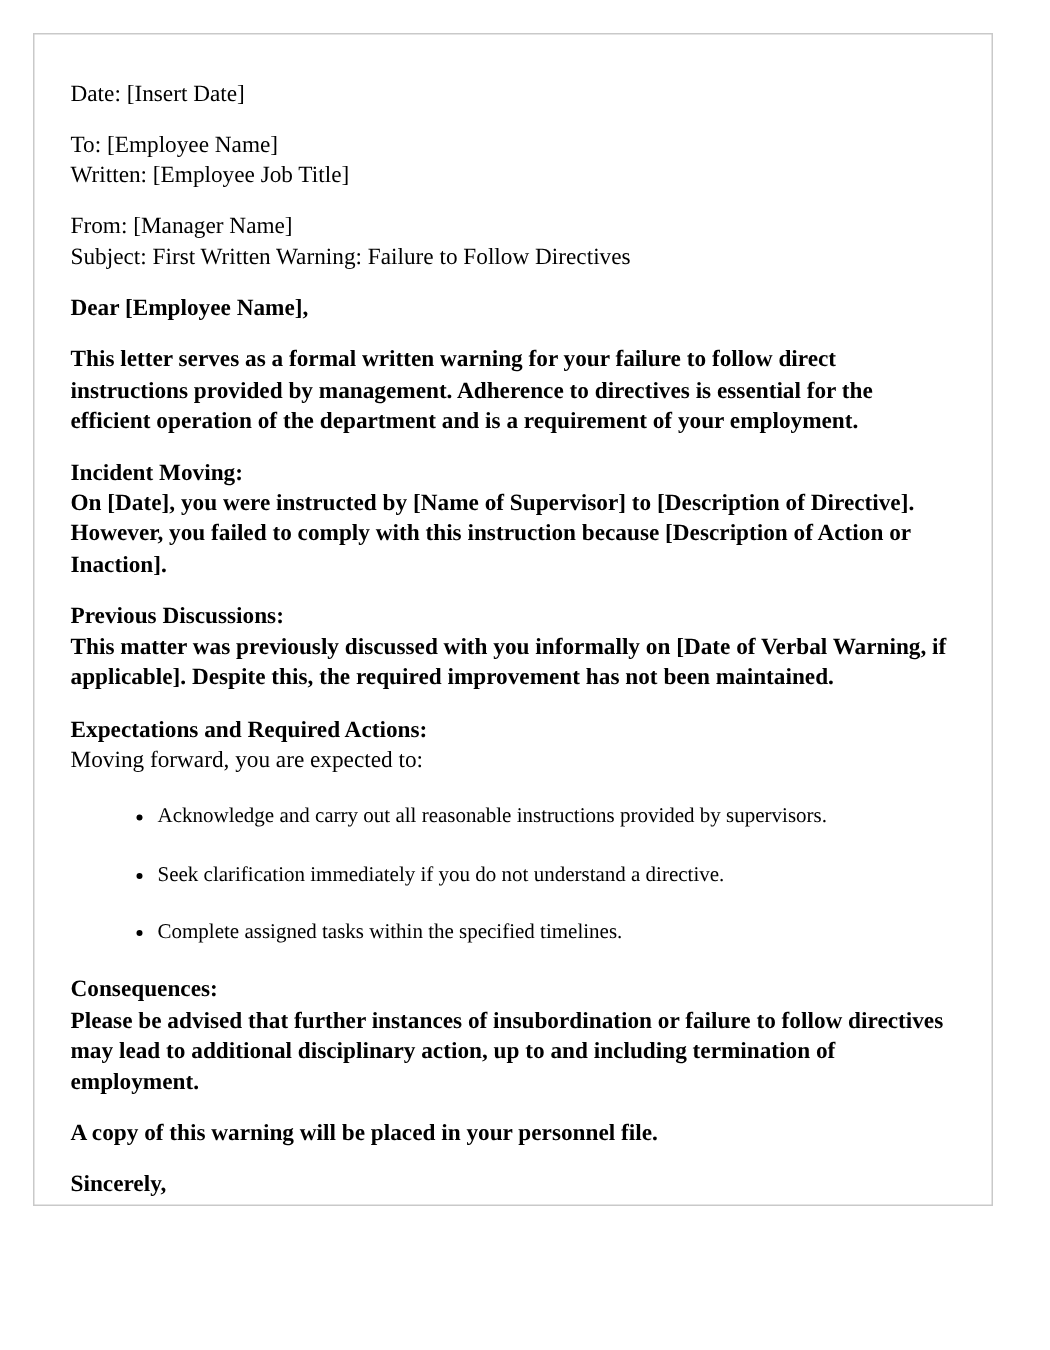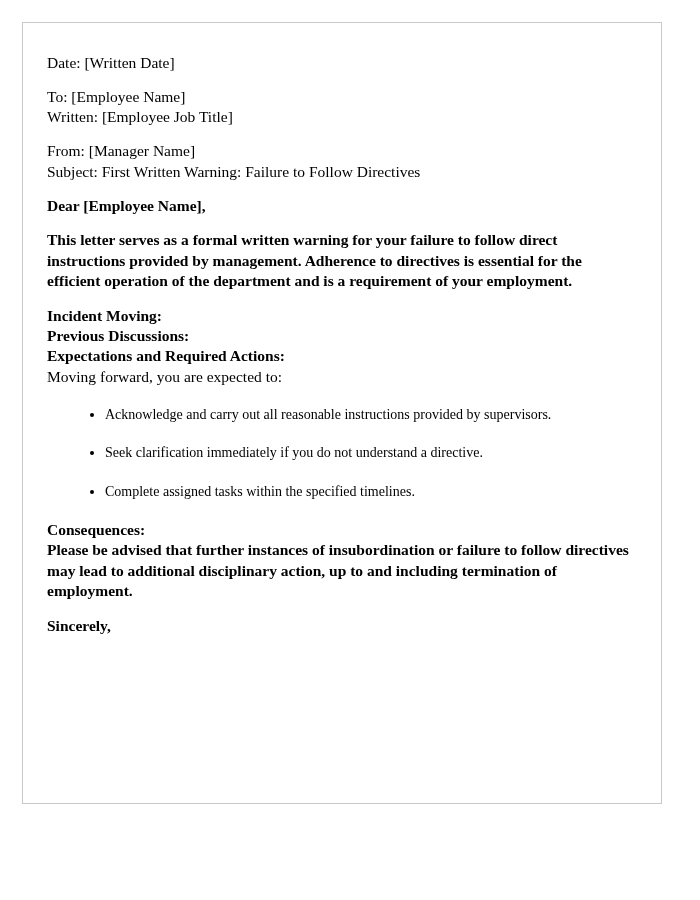--- a/index.html
+++ b/index.html
@@ -64,21 +64,21 @@
 </style>
 </head>
 <body>
 
 <div class="page">
   <div class="page-inner">
 
     <div class="block">
       <p class="doc-line">
         <span class="label">Date:</span>
-        <span>[Written Date]</span>
+        <span>[Insert Date]</span>
       </p>
     </div>
 
     <div class="block">
       <p class="doc-line">
         <span class="label">To:</span>
         <span>[Employee Name]</span>
       </p>
       <p class="doc-line">
         <span class="label">Written:</span>
@@ -95,32 +95,35 @@
         <span class="label">Subject:</span>
         <span>First Written Warning: Failure to Follow Directives</span>
       </p>
     </div>
 
     <p class="para">Dear [Employee Name],</p>
 
     <p class="para">This letter serves as a formal written warning for your failure to follow direct instructions provided by management. Adherence to directives is essential for the efficient operation of the department and is a requirement of your employment.</p>
 
     <p class="heading">Incident Moving:</p>
+    <p class="para">On [Date], you were instructed by [Name of Supervisor] to [Description of Directive]. However, you failed to comply with this instruction because [Description of Action or Inaction].</p>
 
     <p class="heading">Previous Discussions:</p>
+    <p class="para">This matter was previously discussed with you informally on [Date of Verbal Warning, if applicable]. Despite this, the required improvement has not been maintained.</p>
 
     <p class="heading">Expectations and Required Actions:</p>
     <p class="doc-line">Moving forward, you are expected to:</p>
     <ul class="bullets">
       <li>Acknowledge and carry out all reasonable instructions provided by supervisors.</li>
       <li>Seek clarification immediately if you do not understand a directive.</li>
       <li>Complete assigned tasks within the specified timelines.</li>
     </ul>
 
     <p class="heading">Consequences:</p>
     <p class="para">Please be advised that further instances of insubordination or failure to follow directives may lead to additional disciplinary action, up to and including termination of employment.</p>
 
+    <p class="para">A copy of this warning will be placed in your personnel file.</p>
 
     <p class="para">Sincerely,</p>
 
 
   </div>
 </div>
 
 </body></html>

